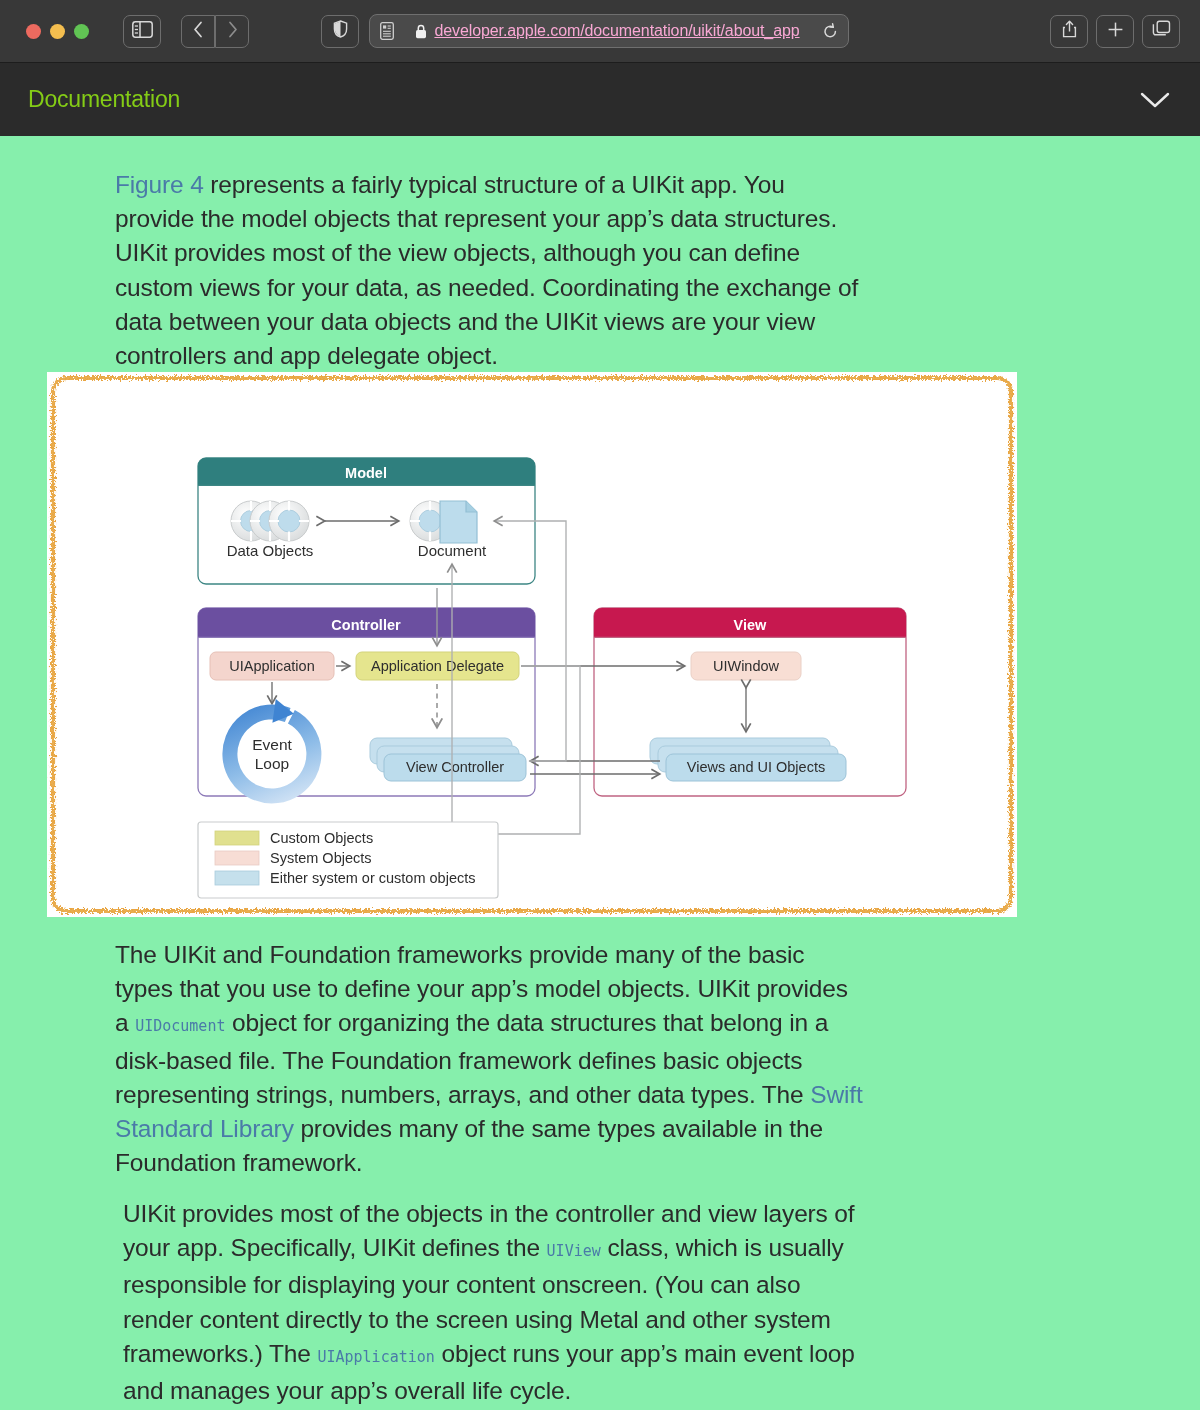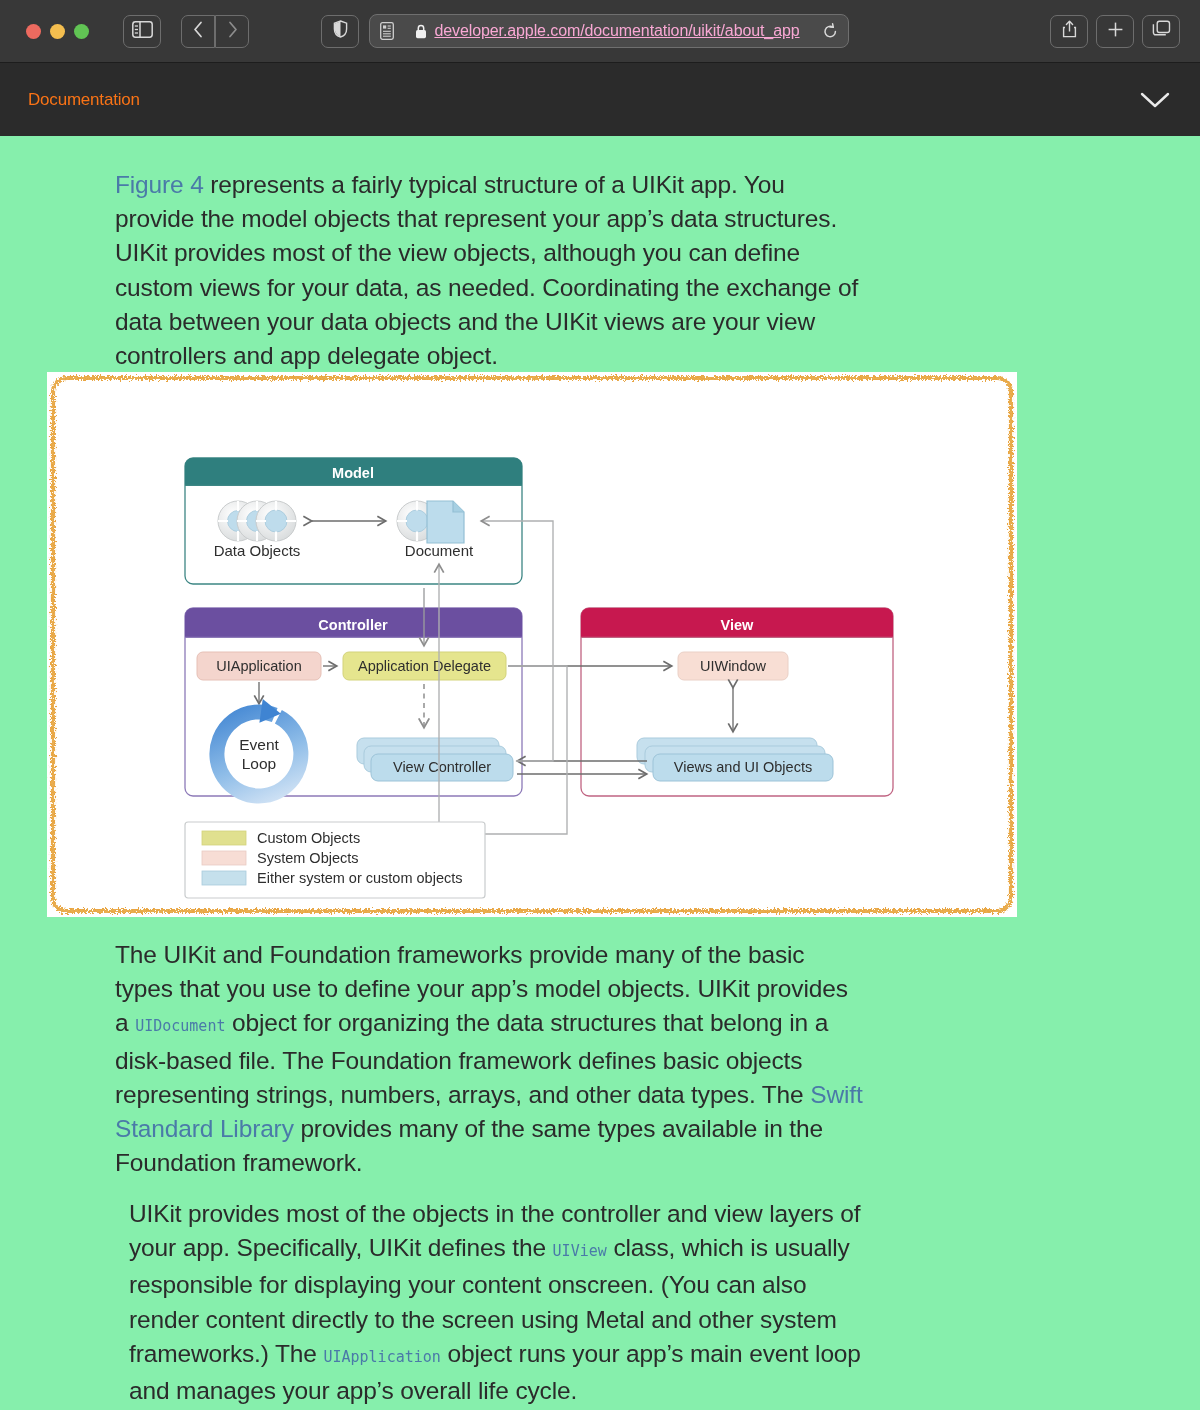--- a/index.html
+++ b/index.html
@@ -74,22 +74,22 @@
   
   .doc-bar {
     height: 74px;
     background: #2b2b2b;
     display: flex;
     align-items: center;
     padding: 0 28px;
     border-top: 1px solid #1d1d1d;
   }
   .doc-title {
-    color: #f97316;
-    font-size: 17px;
+    color: #84cc16;
+    font-size: 23px;
     letter-spacing: -0.2px;
   }
   .doc-chevron { margin-left: auto; color: #eaeaea; display: flex; align-items: center; }
 
   
   .page {
     background: #86efac;
     padding: 6px;
     position: relative;
   }
@@ -98,21 +98,21 @@
   p.body-text {
     margin: 0;
     color: #2b2b2b;
     font-size: 24.5px;
     line-height: 34.2px;
     letter-spacing: -0.15px;
     width: 748px;
   }
   .p1 { position: absolute; left: 109px; top: 26px; }
   .p2 { position: absolute; left: 109px; top: 796px; width: 726px; }
-  .p3 { position: absolute; left: 123px; top: 1055px; width: 730px; }
+  .p3 { position: absolute; left: 117px; top: 1055px; width: 730px; }
 
   a.link { color: #4a7aa8; text-decoration: none; }
   code.inline-code {
     font-family: "DejaVu Sans Mono", monospace;
     color: #4a7aa8;
     font-size: 15px;
     letter-spacing: 0px;
   }
 
   
@@ -141,21 +141,21 @@
     top: 20px;
     font-size: 21.5px;
     color: #303030;
     letter-spacing: -0.1px;
   }
   .figure-caption b { font-weight: bold; }
 
   
   .diagram {
     position: absolute;
-    left: 122px;
+    left: 135px;
     top: 72px;
     width: 755px;
     height: 445px;
   }
   .diagram svg { position: absolute; left: 0; top: 0; }
 </style>
 </head>
 <body>
 
 <div class="browser-toolbar">

